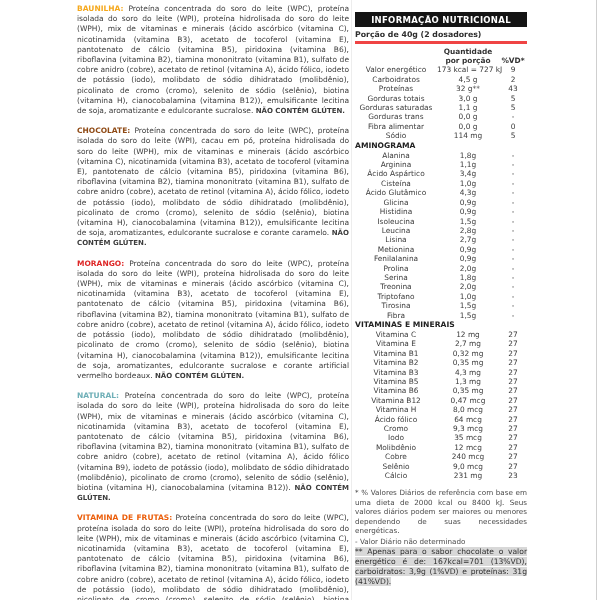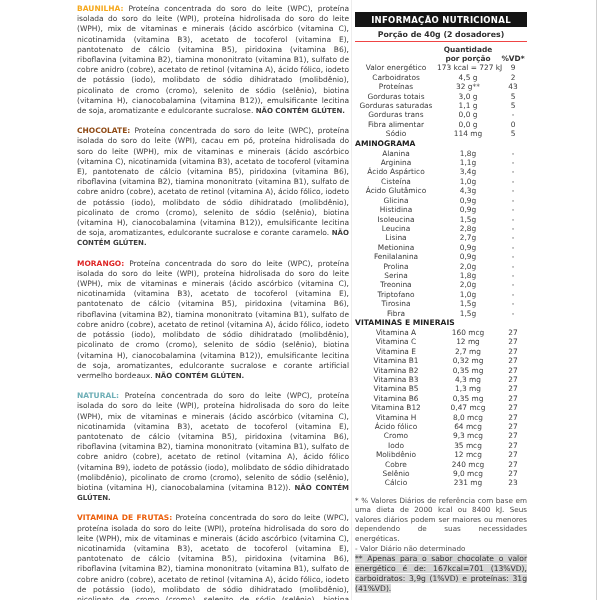--- a/index.html
+++ b/index.html
@@ -26,21 +26,21 @@
     position: absolute; left: 355px; top: 12px; width: 172px;
     color: #333;
   }
   .nt-title {
     background: #141414; color: #ffffff;
     font-weight: bold; font-size: 8.5px; text-align: center;
     padding: 3px 0 2px 0; letter-spacing: 0.3px;
   }
   .nt-portion {
     font-weight: bold; font-size: 7.8px; color: #2e2e2e;
-    padding: 3px 0 2px 0; border-bottom: 1px solid #ef4444; text-align: center;
+    padding: 3px 0 2px 0; border-bottom: 3px solid #ef4444;
   }
   table.nt { width: 100%; border-collapse: collapse; table-layout: fixed; }
   table.nt td { padding: 0; vertical-align: top; }
   .col-lab { width: 82px; } .col-qty { width: 62px; } .col-vd { width: 28px; }
   thead td { font-weight: bold; font-size: 7.4px; line-height: 9.2px; padding-top: 3px !important; }
   .qh { text-align: center; }
   .vh { text-align: center; vertical-align: bottom !important; }
   tbody td { font-size: 7.4px; line-height: 9.4px; color: #3a3a3a; }
   td.lab { text-align: center; overflow: hidden; white-space: nowrap; }
   td.qty { text-align: center; white-space: nowrap; }
@@ -267,25 +267,20 @@
       <tr>
         <td class="lab">Fibra</td>
         <td class="qty">1,5g</td>
         <td class="vd">-</td>
       </tr>
 
       <tr>
         <td class="sec" colspan="3">VITAMINAS E MINERAIS</td>
       </tr>
 
-      <tr>
-        <td class="lab">Vitamina A</td>
-        <td class="qty">160 mcg</td>
-        <td class="vd">27</td>
-      </tr>
 
       <tr>
         <td class="lab">Vitamina C</td>
         <td class="qty">12 mg</td>
         <td class="vd">27</td>
       </tr>
 
       <tr>
         <td class="lab">Vitamina E</td>
         <td class="qty">2,7 mg</td>

